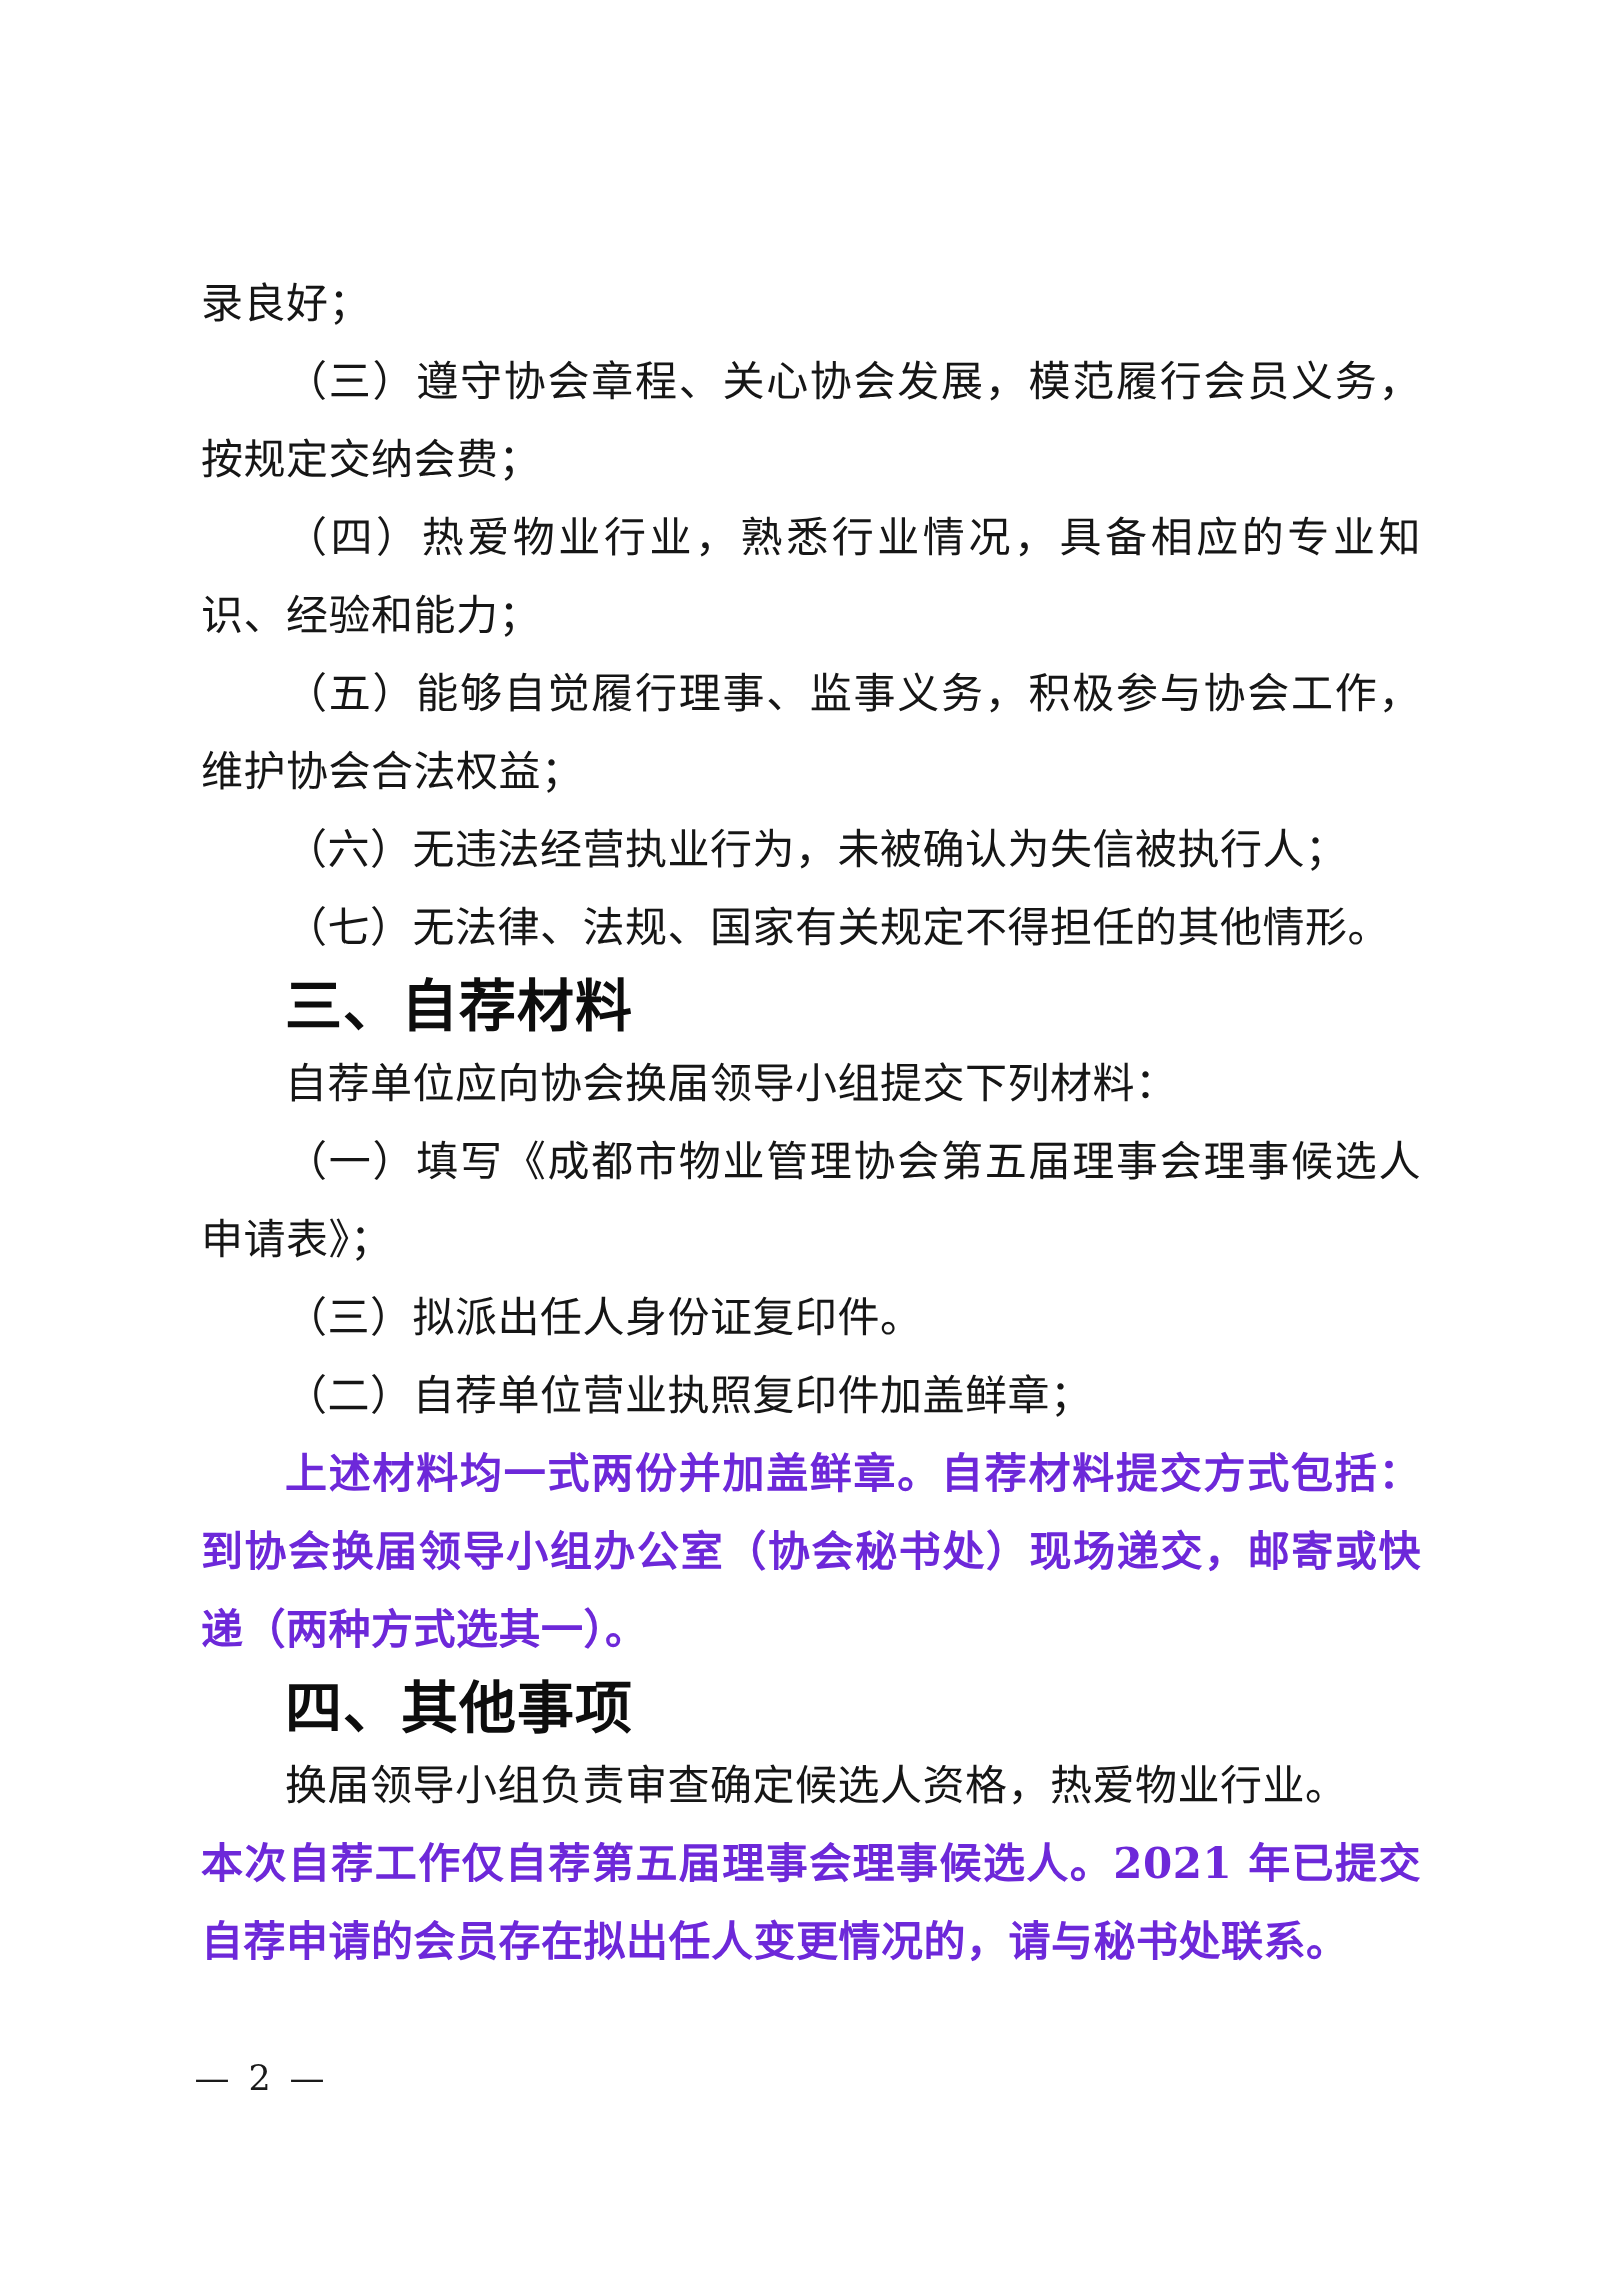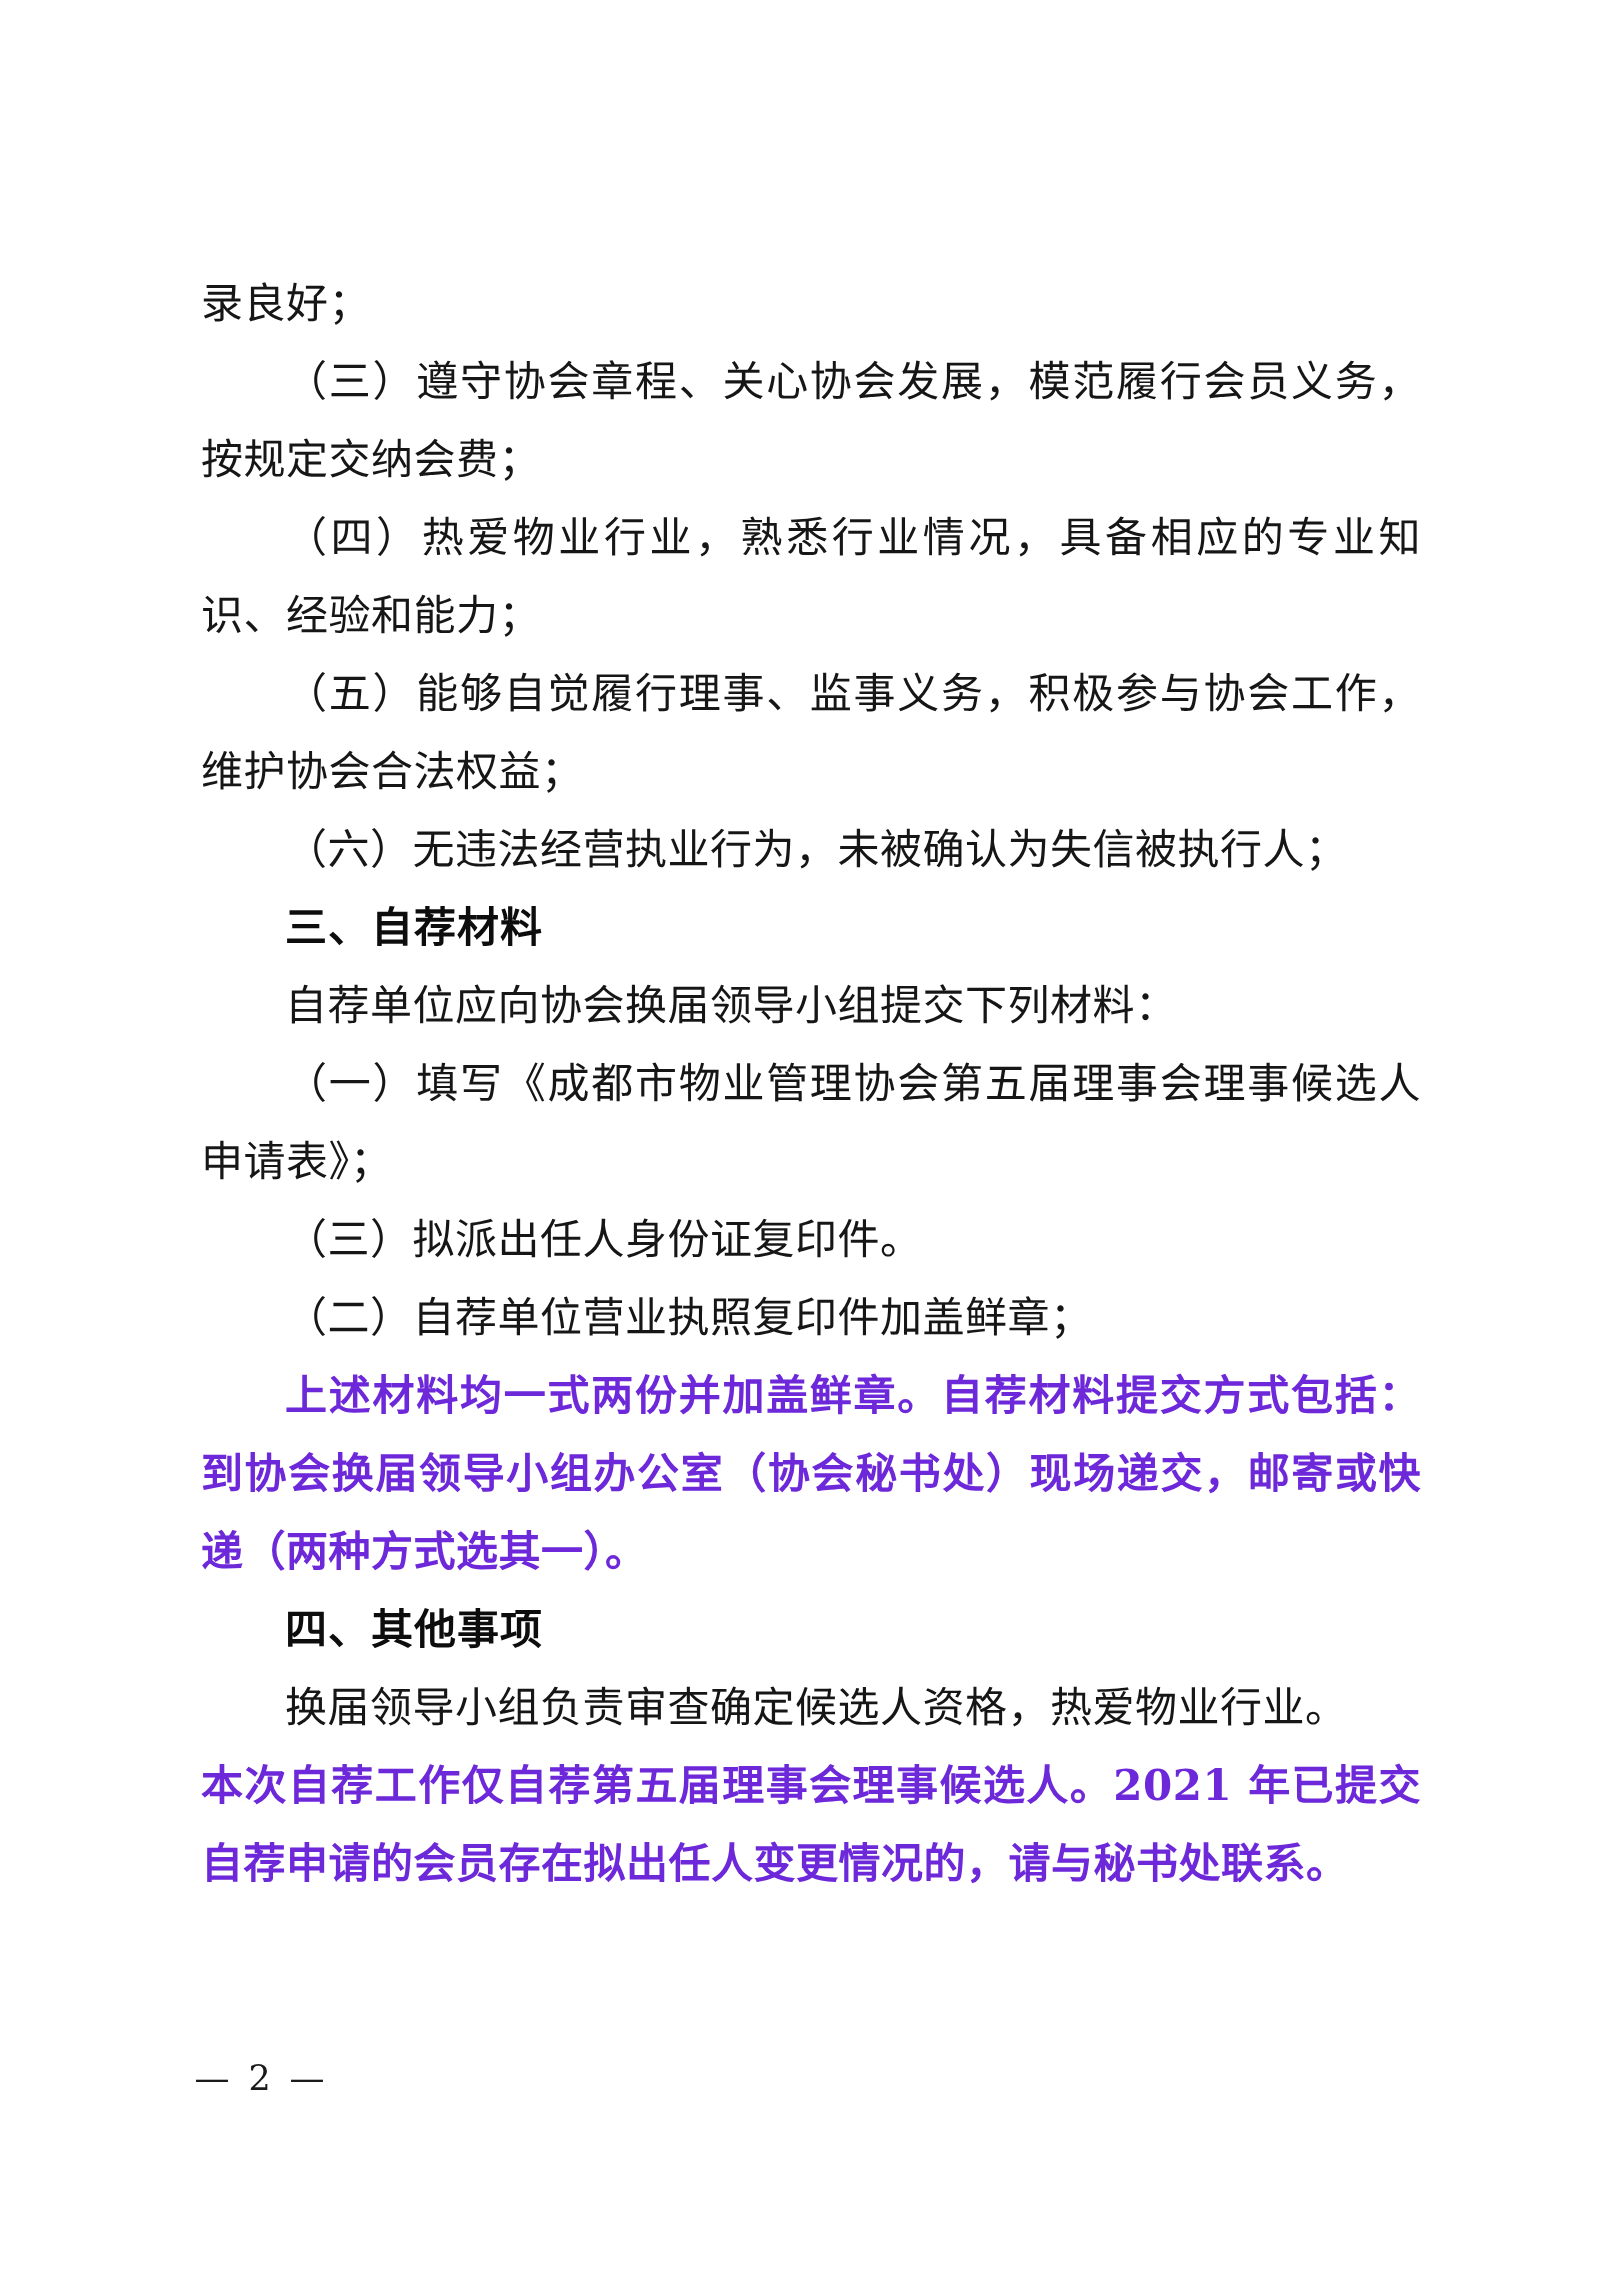--- a/index.html
+++ b/index.html
@@ -40,21 +40,21 @@
     color: #161616;
     font-family: "DejaVu Serif", "Liberation Serif", serif;
   }
   .indent {
     text-indent: 84px;
   }
   .noindent {
     text-indent: 0;
   }
   .heading {
-    font-size: 42px;
+    font-size: 57px;
     line-height: 78px;
     margin: 0;
     text-indent: 84px;
     font-weight: bold;
     color: #0d0d0d;
     font-family: "DejaVu Sans", "Liberation Sans", sans-serif;
     letter-spacing: 1px;
   }
   .bold-para {
     font-weight: bold;
@@ -86,20 +86,21 @@
     <p class="para noindent">录良好；</p>
 
     <p class="para indent">（三）遵守协会章程、关心协会发展，模范履行会员义务，按规定交纳会费；</p>
 
     <p class="para indent">（四）热爱物业行业，熟悉行业情况，具备相应的专业知识、经验和能力；</p>
 
     <p class="para indent">（五）能够自觉履行理事、监事义务，积极参与协会工作，维护协会合法权益；</p>
 
     <p class="para indent">（六）无违法经营执业行为，未被确认为失信被执行人；</p>
 
+    <p class="para indent">（七）无法律、法规、国家有关规定不得担任的其他情形。</p>
 
     <p class="heading">三、自荐材料</p>
 
     <p class="para indent">自荐单位应向协会换届领导小组提交下列材料：</p>
 
     <p class="para indent">（一）填写《成都市物业管理协会第五届理事会理事候选人申请表》；</p>
 
     <p class="para indent">（三）拟派出任人身份证复印件。</p>
 
     <p class="para indent">（二）自荐单位营业执照复印件加盖鲜章；</p>

